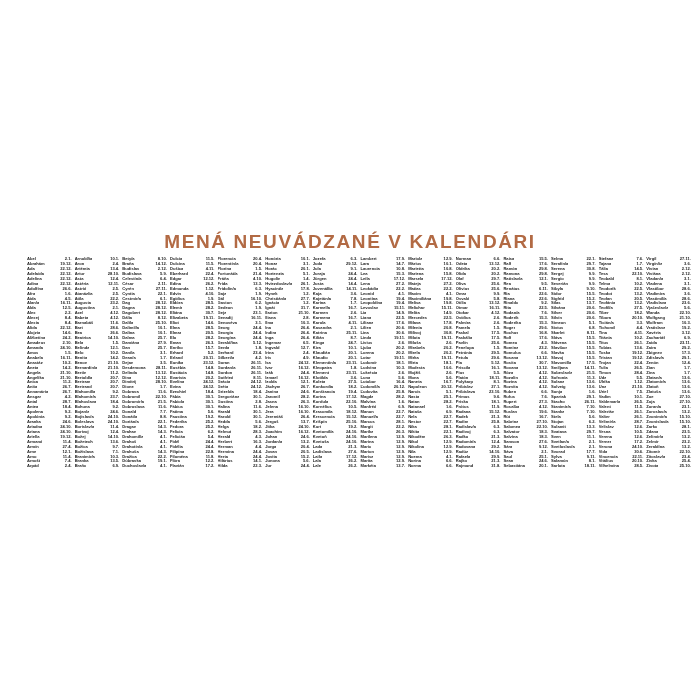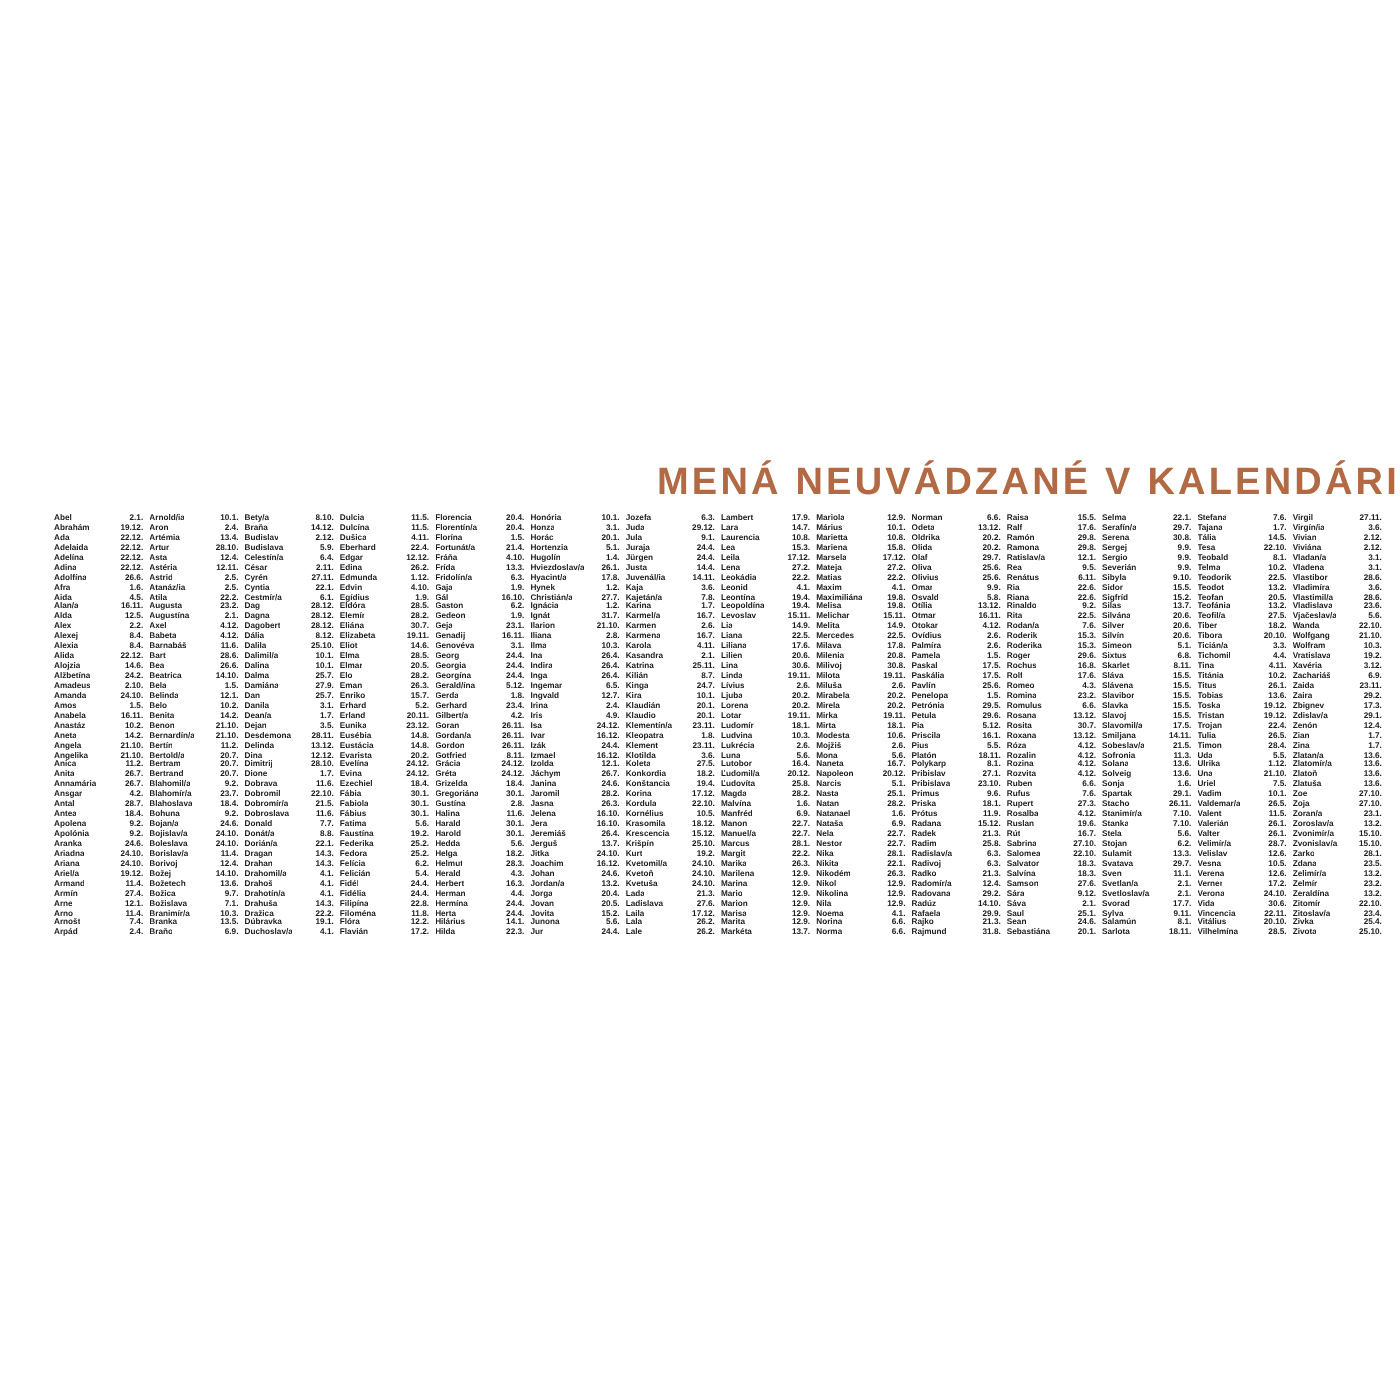--- a/index.html
+++ b/index.html
@@ -1,21 +1,21 @@
 <!DOCTYPE html>
 <html><head>
 <meta charset="utf-8">
 <style>
   html,body{margin:0;padding:0;}
   body{
     width:700px;height:700px;background:#ffffff;position:relative;overflow:hidden;
     font-family:"Liberation Sans","DejaVu Sans",sans-serif;
   }
   .page-title{
-    position:absolute;left:0;top:231px;width:700px;text-align:right;
+    position:absolute;left:0;top:231px;width:700px;text-align:center;
     font-size:19px;font-weight:bold;letter-spacing:1.6px;color:#b26a44;
     font-family:"Liberation Sans","DejaVu Sans",sans-serif;
   }
   .names-list{
     position:absolute;left:27px;top:257px;width:664px;height:213px;
     display:flex;flex-direction:row;justify-content:space-between;
   }
   .name-column{
     width:44.6px;flex:0 0 44.6px;display:flex;flex-direction:column;
   }

